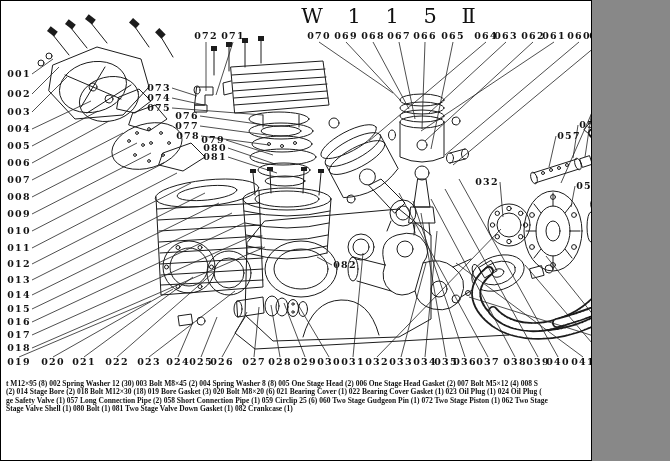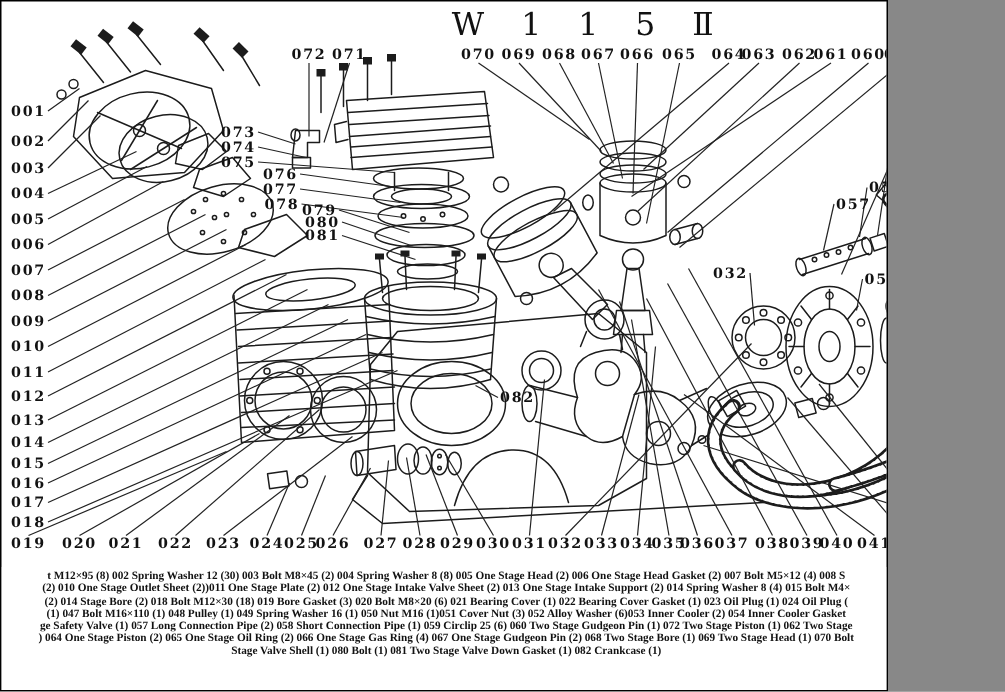--- a/index.html
+++ b/index.html
@@ -10,21 +10,21 @@
   .art{stroke:#1c1c1c;fill:none;stroke-width:1;stroke-linejoin:round;stroke-linecap:round;}
   .ink{fill:#1c1c1c;stroke:none;}
   .hose{fill:none;stroke:#1c1c1c;stroke-width:10;}
   .hoseW{fill:none;stroke:#ffffff;stroke-width:6.5;stroke-dasharray:1.6 2.2;}
   .leader{stroke:#222;stroke-width:0.8;}
   .callout{font:700 9.5px "DejaVu Serif",serif;letter-spacing:1.2px;fill:#121212;text-anchor:middle;}
   .title{font:400 21px "DejaVu Serif",serif;letter-spacing:9px;fill:#111;text-anchor:middle;}
   .parts-list{position:absolute;left:0;right:0;top:377px;bottom:0;padding:2px 2px 0 5px;
               overflow:hidden;background:#fff;}
   .pl-line{white-space:nowrap;overflow:hidden;font:700 7.5px "Liberation Serif",serif;
-           color:#121212;line-height:8.3px;letter-spacing:0;text-align:center;}
+           color:#121212;line-height:8.3px;letter-spacing:0;}
 </style>
 </head>
 <body>
 
 <div id="page">
 
 <svg id="diagram" width="670" height="376" viewBox="0 0 670 376">
 
   <text class="title" x="392" y="22">W 1 1 5 Ⅱ</text>
 
@@ -485,21 +485,18 @@
         <text x="587" y="188" class="callout">051</text>
         <line x1="499" y1="181" x2="502" y2="216" class="leader"></line>
         <text x="486" y="184" class="callout">032</text>
         <line x1="331" y1="264" x2="316" y2="256" class="leader"></line>
         <text x="344" y="267" class="callout">082</text>
       </g>
 </svg>
 
 <div class="parts-list">
   <div class="pl-line">t M12×95 (8) 002 Spring Washer 12 (30) 003 Bolt M8×45 (2) 004 Spring Washer 8 (8) 005 One Stage Head (2) 006 One Stage Head Gasket (2) 007 Bolt M5×12 (4) 008 S</div>
-  <div class="pl-line">(2) 010 One Stage Outlet Sheet (2))011 One Stage Plate (2) 012 One Stage Intake Valve Sheet (2) 013 One Stage Intake Support (2) 014 Spring Washer 8 (4) 015 Bolt M4×</div>
   <div class="pl-line">(2) 014 Stage Bore (2) 018 Bolt M12×30 (18) 019 Bore Gasket (3) 020 Bolt M8×20 (6) 021 Bearing Cover (1) 022 Bearing Cover Gasket (1) 023 Oil Plug (1) 024 Oil Plug (</div>
-  <div class="pl-line">(1) 047 Bolt M16×110 (1) 048 Pulley (1) 049 Spring Washer 16 (1) 050 Nut M16 (1)051 Cover Nut (3) 052 Alloy Washer (6)053 Inner Cooler (2) 054 Inner Cooler Gasket</div>
   <div class="pl-line">ge Safety Valve (1) 057 Long Connection Pipe (2) 058 Short Connection Pipe (1) 059 Circlip 25 (6) 060 Two Stage Gudgeon Pin (1) 072 Two Stage Piston (1) 062 Two Stage</div>
-  <div class="pl-line">) 064 One Stage Piston (2) 065 One Stage Oil Ring (2) 066 One Stage Gas Ring (4) 067 One Stage Gudgeon Pin (2) 068 Two Stage Bore (1) 069 Two Stage Head (1) 070 Bolt</div>
   <div class="pl-line">Stage Valve Shell (1) 080 Bolt (1) 081 Two Stage Valve Down Gasket (1) 082 Crankcase (1)</div>
 </div>
 
 </div>
 
 </body></html>

